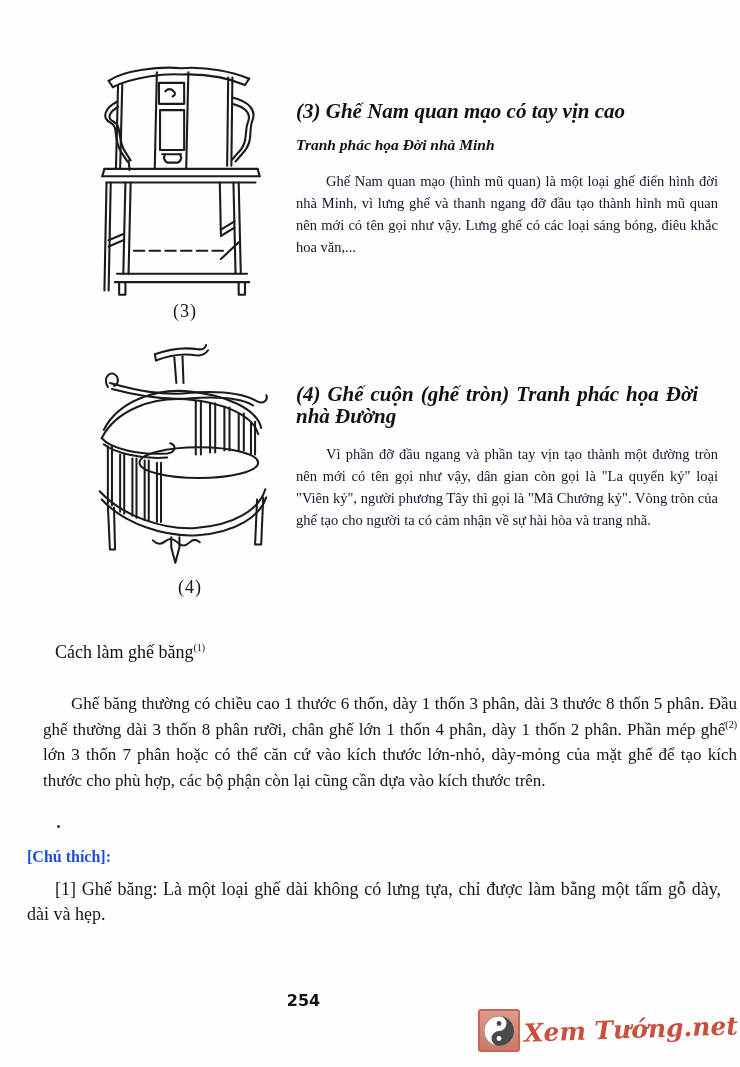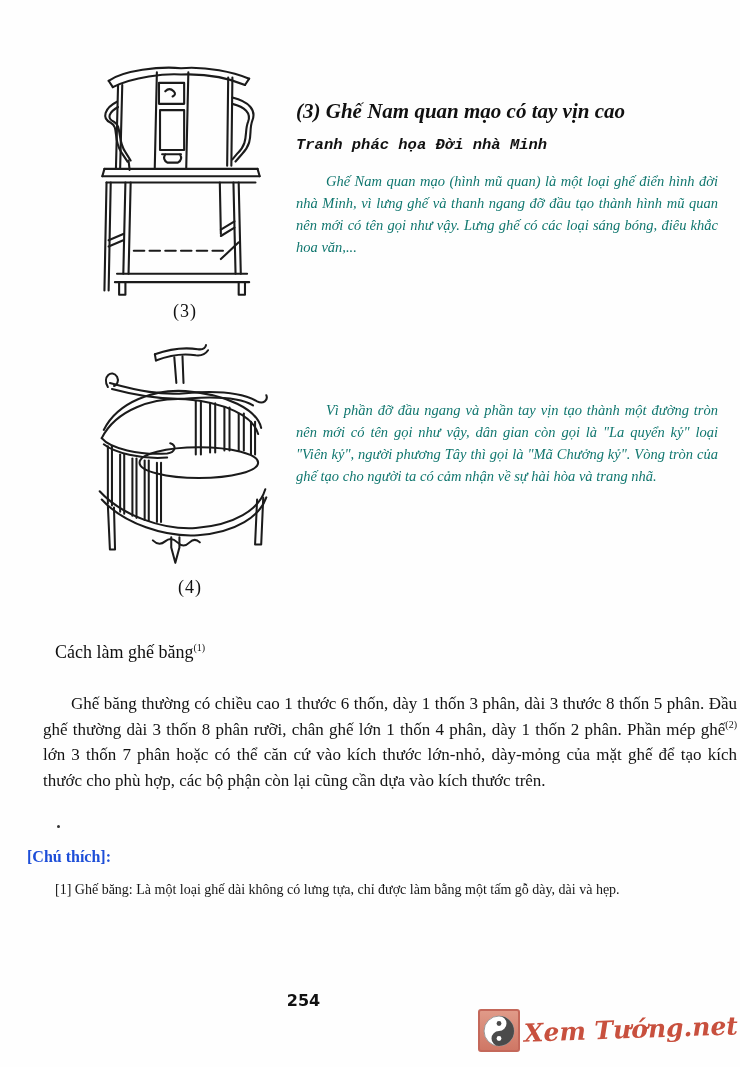--- a/index.html
+++ b/index.html
@@ -22,25 +22,25 @@
     font-size:18px;letter-spacing:1px;color:#111;
   }
   
   .fig-block{position:absolute;width:422px;}
   .fig-heading{
     font-size:21px;font-weight:bold;font-style:italic;
     line-height:22px;margin:0;text-align:justify;color:#101010;
   }
   .fig-subheading{
     font-size:15.5px;font-weight:bold;font-style:italic;
-    margin:14px 0 0 0;color:#101010;font-family:Liberation Mono, monospace;
+    margin:14px 0 0 0;color:#101010;
   }
   .fig-body{
-    font-size:14.5px;font-style:italic;line-height:22px;
-    text-align:justify;text-indent:30px;margin:16px 0 0 0;color:#0f766e;
+    font-size:14.5px;line-height:22px;
+    text-align:justify;text-indent:30px;margin:16px 0 0 0;color:#0f172a;
   }
   
   .section-heading{
     position:absolute;left:55px;top:642px;
     font-size:18px;margin:0;font-weight:normal;color:#101010;
   }
   .section-heading sup,.section-body sup{
     font-size:10px;vertical-align:super;line-height:0;
   }
   .section-body{
@@ -48,21 +48,21 @@
     font-size:17px;line-height:25.5px;text-align:justify;
     text-indent:28px;margin:16px;color:#131313;
   }
   
   .notes-heading{
     position:absolute;left:27px;top:848px;
     font-size:16px;font-weight:bold;margin:0;color:#1d4ed8;
   }
   .note{
     position:absolute;left:27px;width:694px;
-    font-size:14px;line-height:25px;text-align:justify;
+    font-size:18px;line-height:25px;text-align:justify;
     text-indent:28px;margin:0;color:#161616;
   }
   
   .page-number{
     position:absolute;left:0;top:991px;width:607px;text-align:center;
     font-family:"DejaVu Sans","Liberation Sans",sans-serif;
     font-weight:bold;font-size:16px;color:#111;
   }
   .watermark{
     position:absolute;right:2px;top:1009px;
@@ -194,20 +194,21 @@
 
     <path d="M58,196 q6,6 12,1 q6,-5 12,1 q6,6 12,0 q5,-5 10,0"></path>
 
     <path d="M76,193 L76,203 L80,218 L84,203 L84,193"></path>
     <path d="M14,162 L16,205 M20,164 L21,205 M16,205 h5"></path>
     <path d="M160,156 L158,200 M166,154 L164,200 M158,200 h6"></path>
   </svg>
   <div class="fig-caption" style="left:145px;top:577px;width:90px">(4)</div>
 
   <div class="fig-block" style="left:296px;top:383px">
+    <p class="fig-heading" style="width:402px">(4) Ghế cuộn (ghế tròn)  Tranh phác họa Đời nhà Đường</p>
     <p class="fig-body">Vì phần đỡ đầu ngang và phần tay vịn tạo thành một đường tròn nên mới có tên gọi như vậy, dân gian còn gọi là "La quyển kỷ" loại "Viên kỷ", người phương Tây thì gọi là "Mã Chưởng kỷ". Vòng tròn của ghế tạo cho người ta có cảm nhận về sự hài hòa và trang nhã.</p>
   </div>
 
   <h2 class="section-heading"><span>Cách làm ghế băng</span><sup>(1)</sup></h2>
 
   <p class="section-body"><span>Ghế băng thường có chiều cao 1 thước 6 thốn, dày 1 thốn 3 phân, dài 3 thước 8 thốn 5 phân. Đầu ghế thường dài 3 thốn 8 phân rưỡi, chân ghế lớn 1 thốn 4 phân, dày 1 thốn 2 phân. Phần mép ghế</span><sup>(2)</sup><span> lớn 3 thốn 7 phân hoặc có thể căn cứ vào kích thước lớn-nhỏ, dày-mỏng của mặt ghế để tạo kích thước cho phù hợp, các bộ phận còn lại cũng cần dựa vào kích thước trên.</span></p>
 
   <span class="stray-dot"></span>
 
   <p class="notes-heading">[Chú thích]:</p>

